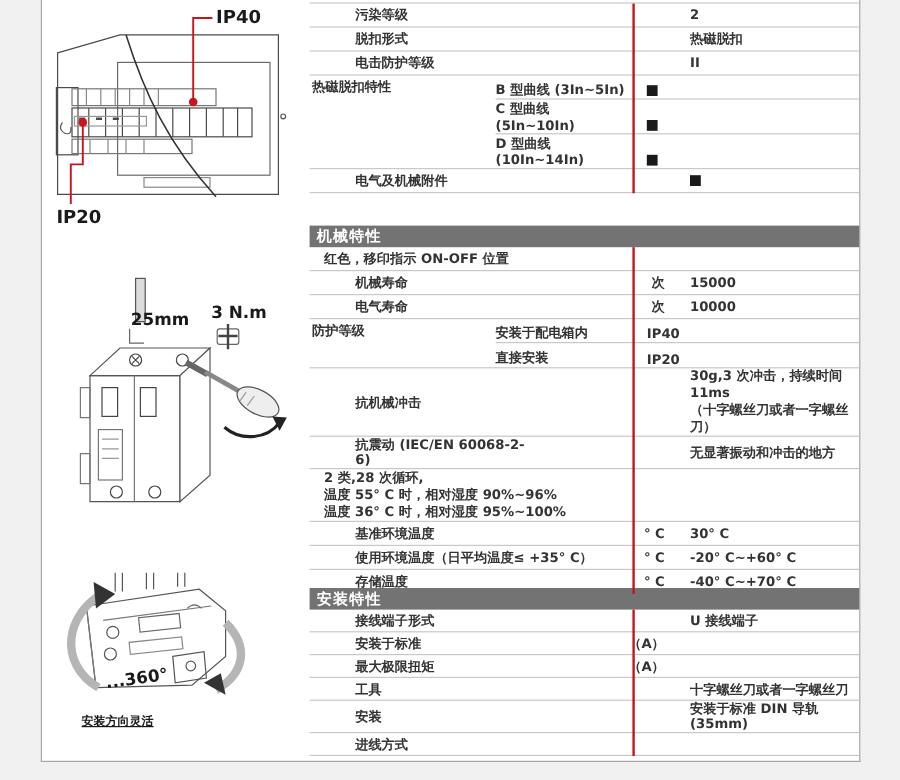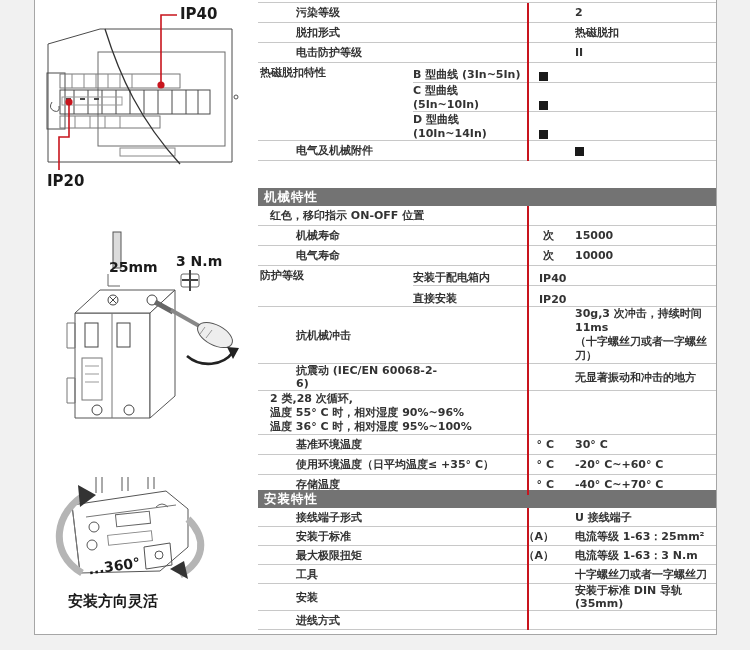--- a/index.html
+++ b/index.html
@@ -57,21 +57,21 @@
 
   
   .ill{position:absolute;}
   .ill svg{display:block;}
   .ill-label{
     position:absolute;font-weight:bold;color:#1a1a1a;white-space:nowrap;
     font-size:15px;line-height:15px;
   }
   .ill-label.small{font-size:14px;line-height:14px;}
   .deg{transform:rotate(-8deg);font-size:14px;}
-  .caption{font-size:15px;}
+  .caption{font-size:10px;text-decoration:underline;}
 </style>
 </head>
 <body>
 
 <div class="panel"></div>
 
 <div class="ill" style="left:40px;top:2px;width:205px;height:196px;">
   <svg width="205" height="196" viewBox="0 0 205 196">
     <g fill="none" stroke="#4a4a4a" stroke-width="1">
       <path d="M8,42 L60,27 L192,27 L192,160 L8,160 Z"></path>
@@ -328,29 +328,27 @@
             <div class="lab">接线端子形式</div>
           </div>
         <div class="val">U 接线端子</div>
       </div>
       <div class="row">
         <div class="left">
           <div class="lab">安装于标准</div>
           <div class="sub"></div>
           <div class="unit">（A）</div>
         </div>
-        <div class="val">电流等级 1-63：25mm²</div>
       </div>
       <div class="row">
         <div class="left">
           <div class="lab">最大极限扭矩</div>
           <div class="sub"></div>
           <div class="unit">（A）</div>
         </div>
-        <div class="val">电流等级 1-63：3 N.m</div>
       </div>
       <div class="row">
         <div class="left">
             <div class="lab">工具</div>
           </div>
         <div class="val">十字螺丝刀或者一字螺丝刀</div>
       </div>
       <div class="row">
         <div class="left">
             <div class="lab">安装</div>

